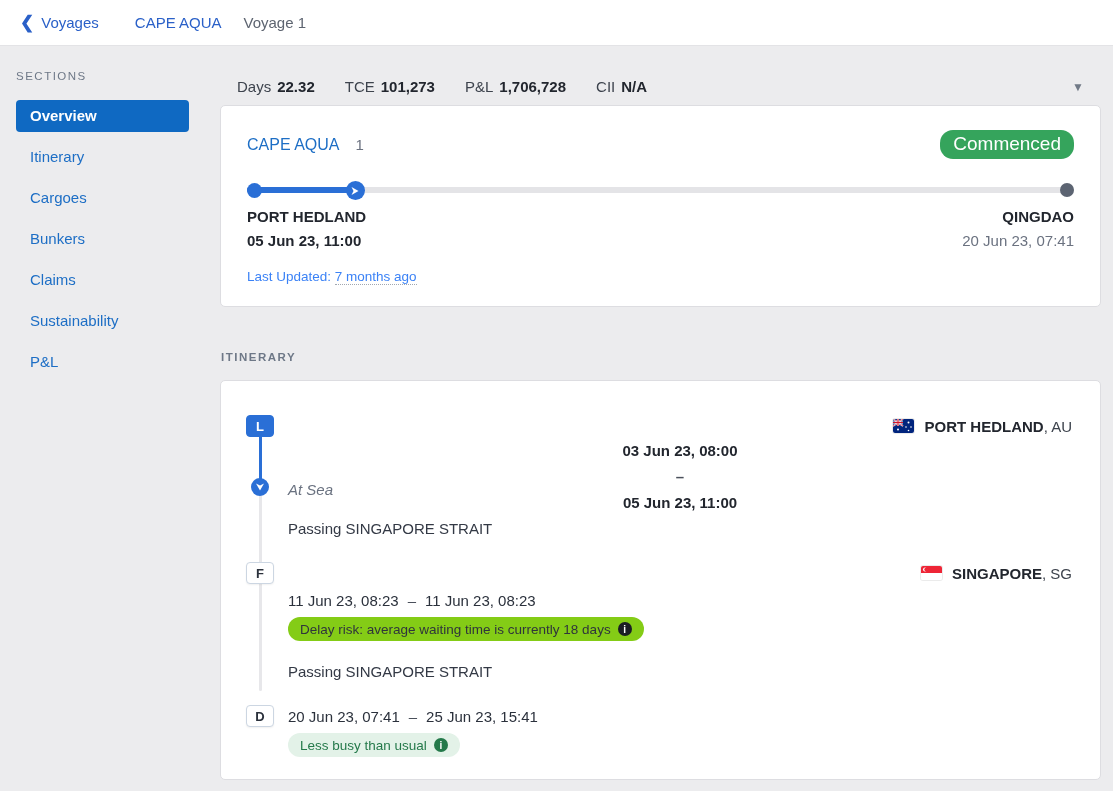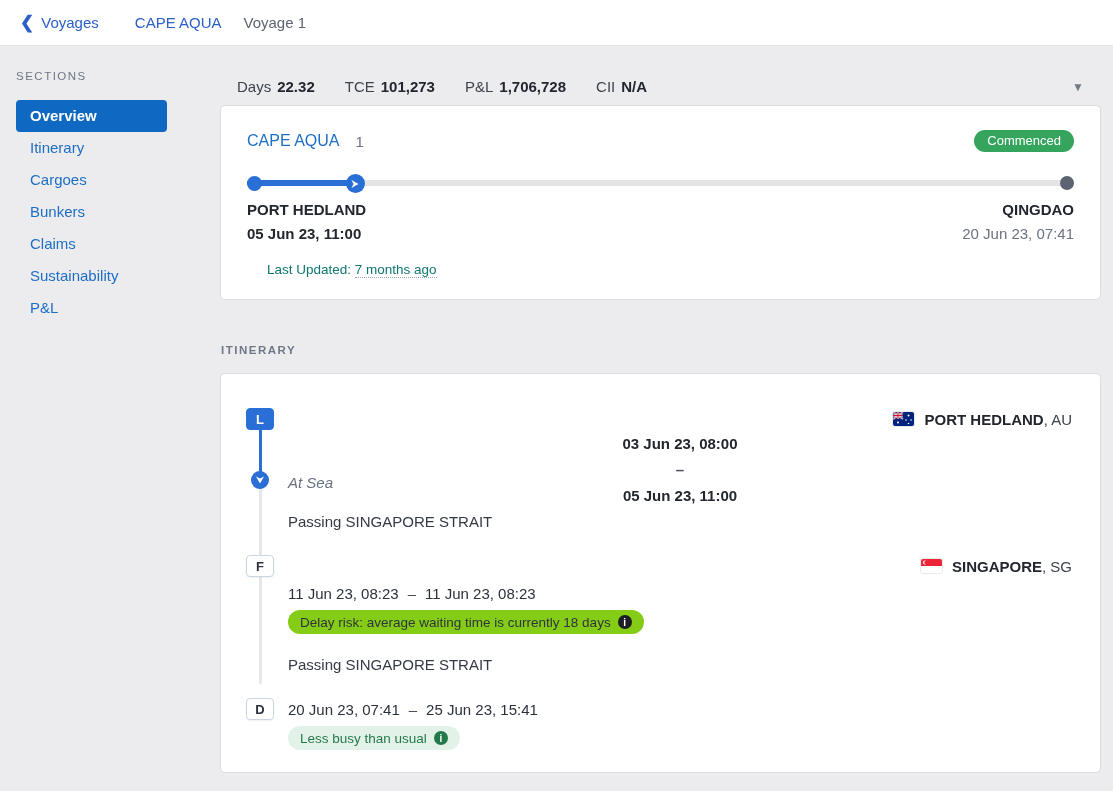--- a/index.html
+++ b/index.html
@@ -21,21 +21,21 @@
   .crumb-vessel { color:#2a60c8; margin-left:26px; cursor:pointer; }
   .crumb-voyage { color:#5d6470; margin-left:12px; }
 
   
   .layout { display:flex; height:745px; }
   .sidebar { width:206px; flex:none; padding:24px 0 0 16px; }
   .sidebar-heading {
     font-size:11.5px; letter-spacing:1.5px; color:#6e7887; margin-bottom:18px;
   }
   .nav-item {
-    width:151px; padding:5px 14px; margin-bottom:0; border-radius:4px;
+    width:173px; padding:5px 14px; margin-bottom:9px; border-radius:4px;
     color:#1d6ec5; cursor:pointer; line-height:22px;
   }
   .nav-item.active { background:#0f69c2; color:#ffffff; font-weight:bold; }
 
   .main { flex:1; padding:0 12px 0 14px; }
 
   
   .stats-row {
     display:flex; align-items:center; gap:30px; margin:32px 0 10px; padding:0 17px;
   }
@@ -45,21 +45,21 @@
 
   
   .card {
     background:#ffffff; border:1px solid #dddde1; border-radius:5px;
   }
   .overview-card { padding:24px 26px 22px; }
   .overview-head { display:flex; align-items:center; }
   .vessel-link { color:#1d6ec5; font-size:16px; cursor:pointer; }
   .voyage-num { color:#6b7280; margin-left:16px; font-size:15px; }
   .status-badge {
-    margin-left:auto; background:#35a45c; color:#ffffff; font-size:13px;
+    margin-left:auto; background:#35a45c; color:#ffffff; font-size:19px;
     padding:3px 13px 4px; border-radius:13px;
   }
   
   .progress-wrap { position:relative; height:18px; margin:22px 0 6px; }
   .progress-track {
     position:absolute; left:0; right:0; top:6px; height:6px;
     background:#e4e4e7; border-radius:3px;
   }
   .progress-fill {
     position:absolute; left:0; top:6px; height:6px; background:#2a6fd6; border-radius:3px;
@@ -70,21 +70,21 @@
   .ship-marker-bar {
     position:absolute; top:0; width:19px; height:19px; border-radius:50%;
     background:#2a6fd6; display:flex; align-items:center; justify-content:center;
     transform:translateX(-9px); cursor:pointer;
   }
   .ports-row { display:flex; justify-content:space-between; margin-top:2px; }
   .port-name { font-weight:bold; color:#22262e; line-height:24px; }
   .port-date-dep { font-weight:bold; color:#22262e; line-height:24px; }
   .port-date-arr { color:#6b7280; line-height:24px; }
   .ta-r { text-align:right; }
-  .last-updated { margin-top:16px; font-size:13.5px; color:#0f766e;margin-left:20px; }
+  .last-updated { margin-top:16px; font-size:13.5px; color:#3b82f6; }
   .last-updated .rel-time { border-bottom:1px dotted #a2a8b1; cursor:default; }
 
   
   .section-heading {
     font-size:11.5px; letter-spacing:1.5px; color:#6e7887; margin:44px 0 17px; padding-left:1px;
   }
   .itinerary-card { padding:34px 28px 22px 25px; }
   .timeline { position:relative; padding-left:42px; }
   .timeline::before {
     content:""; position:absolute; left:12.5px; top:8px; bottom:66px;

